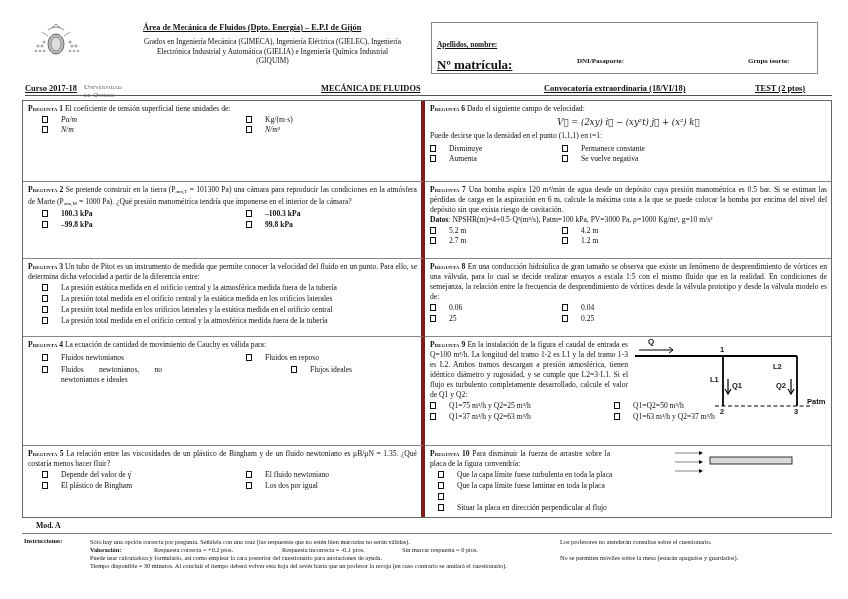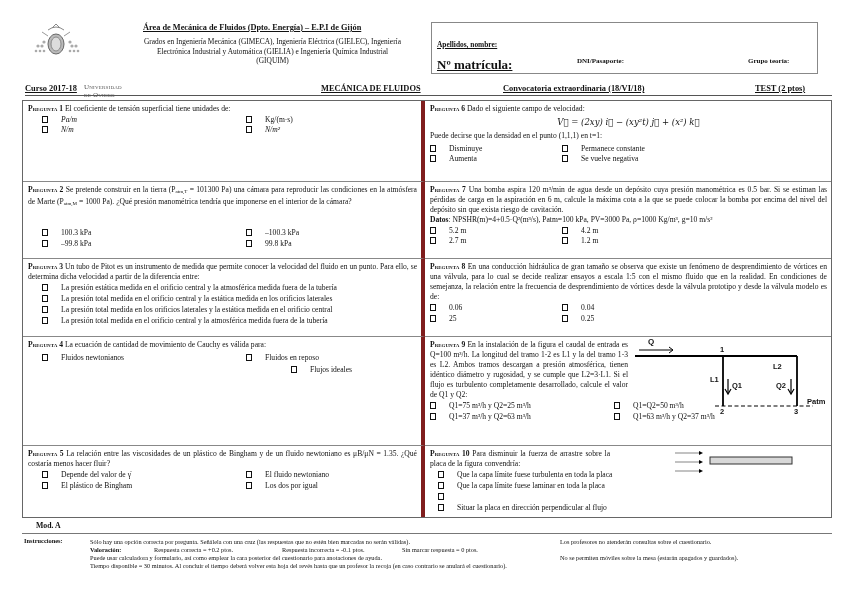--- a/index.html
+++ b/index.html
@@ -17,21 +17,21 @@
   .student-box { left: 431px; top: 22px; width: 387px; height: 52px; border: 1px solid #888; }
   .student-box .apellidos { position: absolute; left: 5px; top: 17px; font-size: 7.4px; font-weight: bold; text-decoration: underline; }
   .student-box .matricula { position: absolute; left: 5px; top: 34px; font-size: 13px; font-weight: bold; text-decoration: underline; }
   .student-box .dni { position: absolute; left: 145px; top: 34px; font-size: 7px; font-weight: bold; }
   .student-box .grupo { position: absolute; left: 316px; top: 34px; font-size: 7px; font-weight: bold; }
 
   .title-bar { left: 25px; top: 84px; width: 807px; height: 12px; border-bottom: 1.2px solid #555; }
   .title-bar span { position: absolute; top: 0; font-size: 8.4px; font-weight: bold; white-space: nowrap; text-decoration: underline; }
   .title-bar .curso { left: 0; text-decoration: underline; }
   .title-bar .asig { left: 296px; }
-  .title-bar .conv { left: 478px; text-decoration: underline; }
+  .title-bar .conv { left: 519px; text-decoration: underline; }
   .title-bar .test { left: 730px; text-decoration: underline; }
 
   
   .grid { left: 22px; top: 100px; width: 810px; height: 418px; border: 1.2px solid #666; }
   .cell { position: absolute; border-right: 4px solid #7f1d1d; border-bottom: 1px solid #888; padding: 3px 4px 0 5px; font-size: 7.6px; line-height: 10px; text-align: justify; }
   .cell.right { border-right: none; }
   .cell.last { border-bottom: none; }
   .qlabel { font-weight: bold; font-variant: small-caps; }
   .qnum { font-weight: bold; }
   .opts { position: relative; margin-top: 1px; }
@@ -123,21 +123,21 @@
       <div class="opt" style="left:132px;top:2px;"><span class="box"></span><span>Permanece constante</span></div>
       <div class="opt" style="left:0;top:12px;"><span class="box"></span><span>Aumenta</span></div>
       <div class="opt" style="left:132px;top:12px;"><span class="box"></span><span>Se vuelve negativa</span></div>
     </div>
   </div>
 
   <div class="cell" style="left:0;top:81px;width:402px;height:77px;">
     <span class="qlabel">Pregunta</span>
     <span class="qnum">2</span>
     <span>Se pretende construir en la tierra (P</span><span class="sub">atm,T</span><span> = 101300 Pa) una cámara para reproducir las condiciones en la atmósfera de Marte (P</span><span class="sub">atm,M</span><span> = 1000 Pa). ¿Qué presión manométrica tendría que imponerse en el interior de la cámara?</span>
-    <div class="opts" style="height:24px;margin-top:19px;">
+    <div class="opts" style="height:24px;margin-top:0;font-weight:bold;">
       <div class="opt" style="left:14px;top:0;"><span class="box"></span><span>100.3 kPa</span></div>
       <div class="opt" style="left:218px;top:0;"><span class="box"></span><span>–100.3 kPa</span></div>
       <div class="opt" style="left:14px;top:11px;"><span class="box"></span><span>–99.8 kPa</span></div>
       <div class="opt" style="left:218px;top:11px;"><span class="box"></span><span>99.8 kPa</span></div>
     </div>
   </div>
 
   <div class="cell right" style="left:402px;top:81px;width:406px;height:77px;">
     <span class="qlabel">Pregunta</span>
     <span class="qnum">7</span>
@@ -175,20 +175,24 @@
     </div>
   </div>
 
   <div class="cell" style="left:0;top:236px;width:402px;height:109px;">
     <span class="qlabel">Pregunta</span>
     <span class="qnum">4</span>
     <span>La ecuación de cantidad de movimiento de Cauchy es válida para:</span>
     <div class="opts" style="height:34px;margin-top:3px;">
       <div class="opt" style="left:14px;top:0;"><span class="box"></span><span>Fluidos newtonianos</span></div>
       <div class="opt" style="left:218px;top:0;"><span class="box"></span><span>Fluidos en reposo</span></div>
+      <div class="opt" style="left:14px;top:12px;white-space:normal;width:120px;">
+          <span class="box" style="float:left;margin-top:1px;"></span>
+          <span style="display:block;margin-left:19px;">Fluidos newtonianos, no newtonianos e ideales</span>
+        </div>
       <div class="opt" style="left:218px;top:12px;padding-left:45px;"><span class="box"></span><span>Flujos ideales</span></div>
     </div>
   </div>
 
   <div class="cell right" style="left:402px;top:236px;width:406px;height:109px;">
     <div style="width:198px;">
       <span class="qlabel">Pregunta</span>
       <span class="qnum">9</span>
       <span>En la instalación de la figura el caudal de entrada es Q=100 m³/h. La longitud del tramo 1-2 es L1 y la del tramo 1-3 es L2. Ambos tramos descargan a presión atmosférica, tienen idéntico diámetro y rugosidad, y se cumple que L2=3·L1. Si el flujo es turbulento completamente desarrollado, calcule el valor de Q1 y Q2:</span>
     </div>

